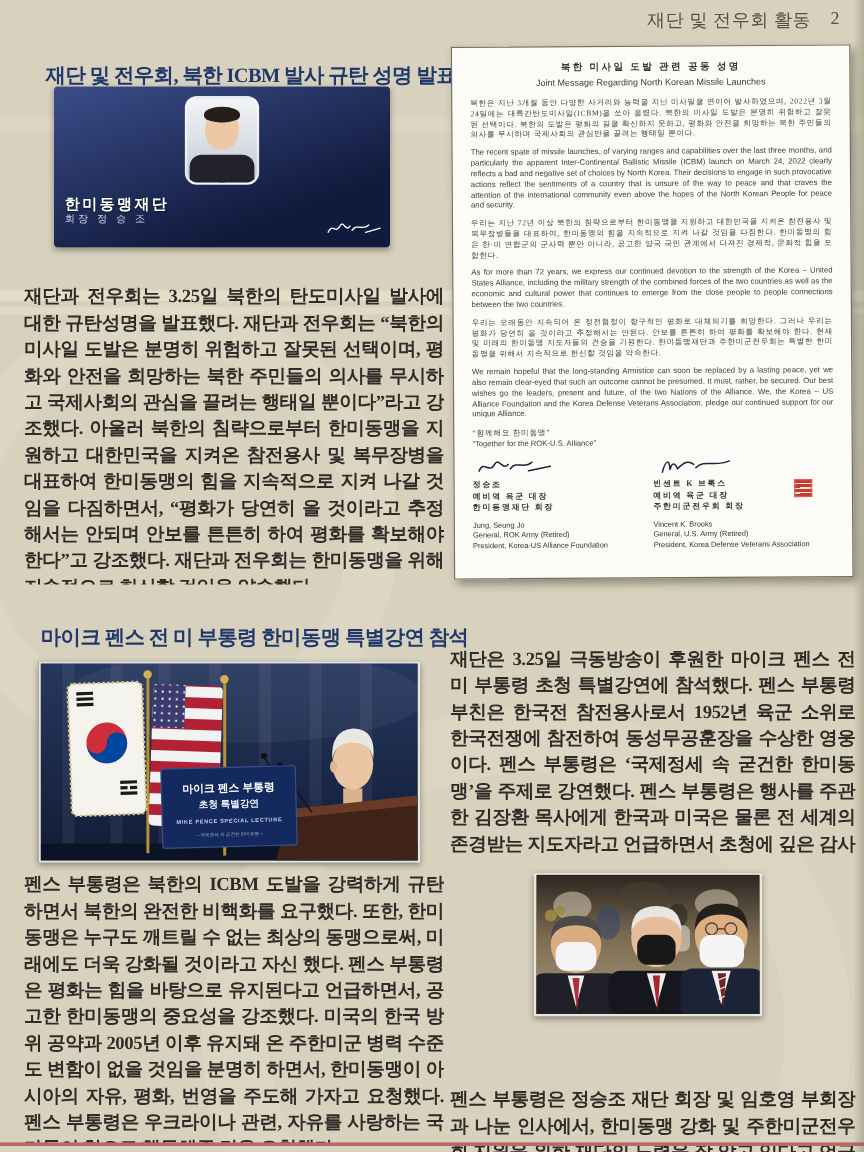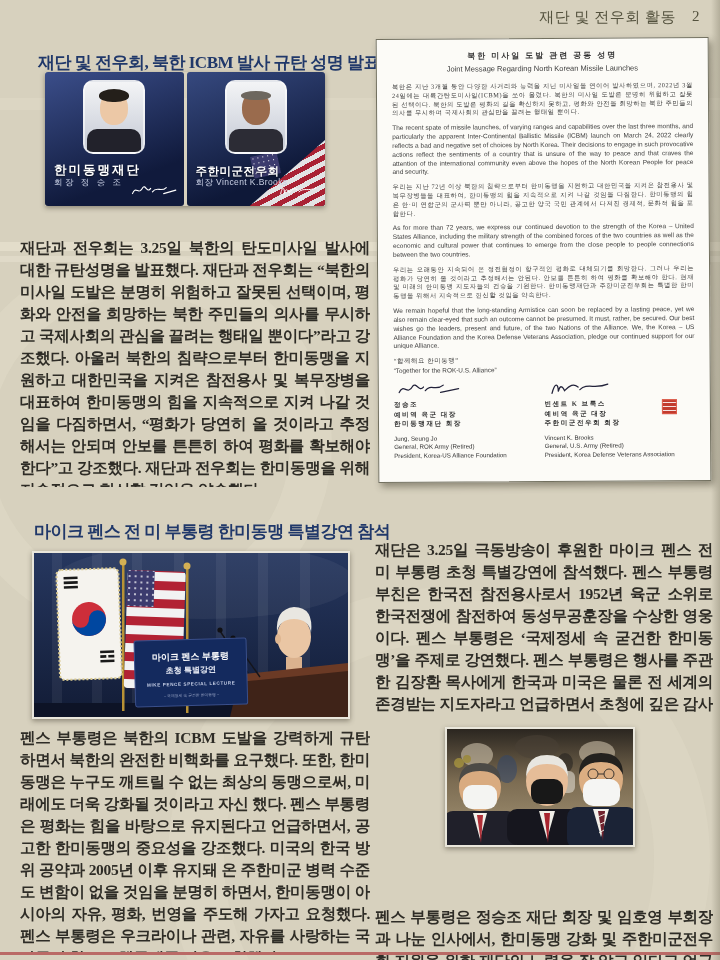--- a/index.html
+++ b/index.html
@@ -120,35 +120,20 @@
         <div class="fb-head"></div>
         <div class="fb-hair"></div>
         <div class="fb-shirt"></div>
         <div class="fb-tie"></div>
         <div class="fb-torso"></div>
       </div>
       <div class="org">한미동맹재단</div>
       <div class="subline">회장 정 승 조</div>
       <svg class="sig-card" width="52" height="16" viewBox="0 0 60 18">
         <path d="M4 12 C 8 2 11 15 16 5 C 19 1 21 12 25 6 M27 10 C 32 3 37 11 43 5 M40 12 L 54 8" fill="none" stroke="#ffffff" stroke-width="1.3" stroke-linecap="round"></path>
-      </svg>
-    </div>
-    <div class="panel brooks">
-      <div class="flag-corner"></div>
-      <div class="flag-canton"></div>
-      <div class="face-box">
-        <div class="fb-head"></div>
-        <div class="fb-hair"></div>
-        <div class="fb-shirt"></div>
-        <div class="fb-torso"></div>
-      </div>
-      <div class="org">주한미군전우회</div>
-      <div class="subline">회장 Vincent K.Brooks</div>
-      <svg class="sig-card" width="46" height="16" viewBox="0 0 60 18">
-        <path d="M6 13 C 8 3 11 3 11 12 C 13 5 15 7 17 11 C 22 6 25 4 28 8 M30 10 C 36 4 42 10 52 5" fill="none" stroke="#ffffff" stroke-width="1.3" stroke-linecap="round"></path>
       </svg>
     </div>
   </div>
 
   <p class="kbody p1">재단과 전우회는 3.25일 북한의 탄도미사일 발사에 대한 규탄성명을 발표했다. 재단과 전우회는 “북한의 미사일 도발은 분명히 위험하고 잘못된 선택이며, 평화와 안전을 희망하는 북한 주민들의 의사를 무시하고 국제사회의 관심을 끌려는 행태일 뿐이다”라고 강조했다. 아울러 북한의 침략으로부터 한미동맹을 지원하고 대한민국을 지켜온 참전용사 및 복무장병을 대표하여 한미동맹의 힘을 지속적으로 지켜 나갈 것임을 다짐하면서, “평화가 당연히 올 것이라고 추정해서는 안되며 안보를 튼튼히 하여 평화를 확보해야 한다”고 강조했다. 재단과 전우회는 한미동맹을 위해 지속적으로 헌신할 것임을 약속했다.</p>
 
   <div class="letter">
     <div class="lt-ko">북한 미사일 도발 관련 공동 성명</div>
     <div class="lt-en">Joint Message Regarding North Korean Missile Launches</div>
     <p class="lp ko">북한은 지난 3개월 동안 다양한 사거리와 능력을 지닌 미사일을 연이어 발사하였으며, 2022년 3월 24일에는 대륙간탄도미사일(ICBM)을 쏘아 올렸다. 북한의 미사일 도발은 분명히 위험하고 잘못된 선택이다. 북한의 도발은 평화의 길을 확신하지 못하고, 평화와 안전을 희망하는 북한 주민들의 의사를 무시하며 국제사회의 관심만을 끌려는 행태일 뿐이다.</p>

